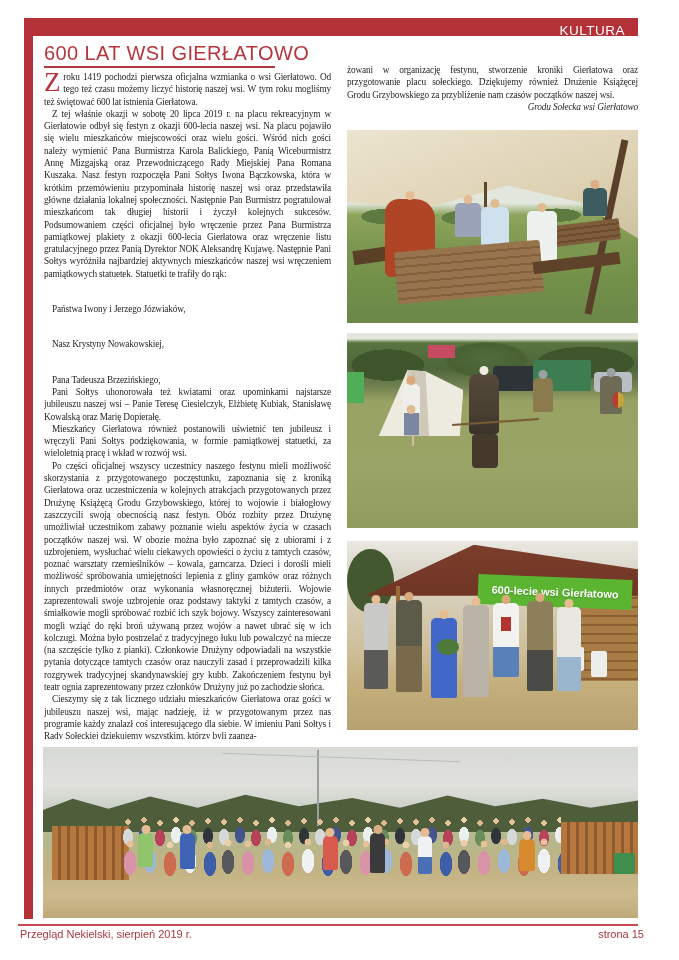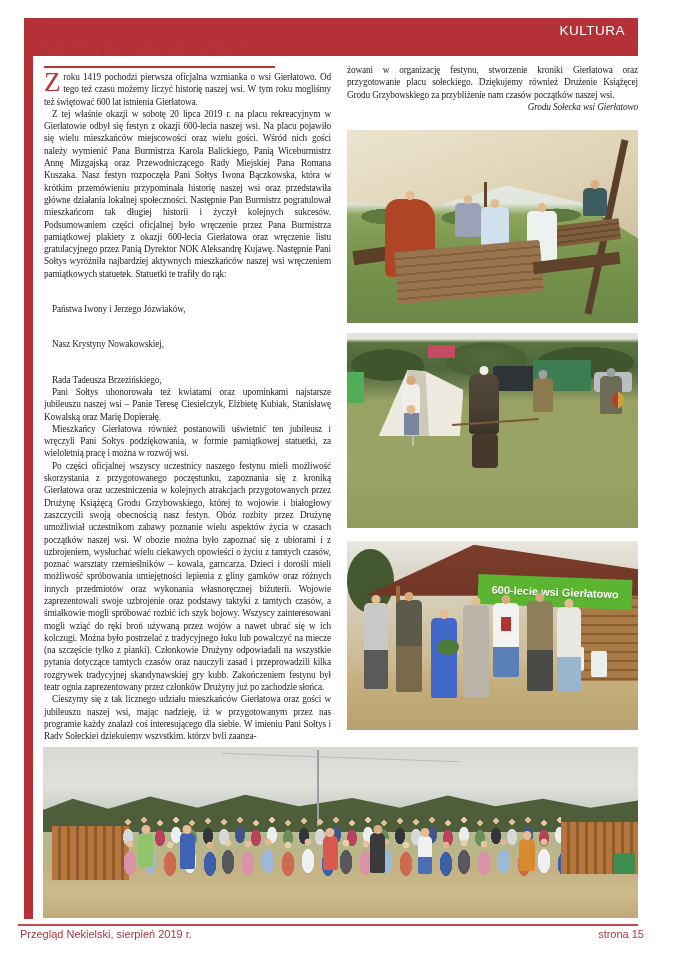--- a/index.html
+++ b/index.html
@@ -2,25 +2,25 @@
 <html lang="pl"><head>
 <meta charset="utf-8">
 <style>
   html,body{margin:0;padding:0;}
   body{width:679px;height:960px;background:#ffffff;position:relative;overflow:hidden;
        font-family:"Liberation Serif",serif;color:#262626;}
   .abs{position:absolute;}
 
   
   .left-bar{left:24px;top:18px;width:9px;height:901px;background:#b53138;}
-  .top-banner{left:24px;top:18px;width:614px;height:38px;background:#b53138;
+  .top-banner{left:24px;top:18px;width:614px;height:18px;background:#b53138;
               text-align:right;line-height:25px;padding-right:13px;box-sizing:border-box;
               font-family:"Liberation Sans",sans-serif;font-size:13.5px;letter-spacing:.5px;color:#ffffff;}
   .page-title{left:44px;top:42px;width:400px;font-family:"Liberation Sans",sans-serif;
-              font-size:15px;letter-spacing:.4px;color:#b5363c;}
+              font-size:20px;letter-spacing:.4px;color:#b5363c;}
   .title-rule{left:44px;top:66px;width:231px;height:2px;background:#b5363c;}
 
   
   .col{position:absolute;text-align:justify;font-size:9.3px;line-height:12.3px;letter-spacing:-.15px;overflow:hidden;}
   .col p{margin:0;text-indent:8px;}
   .col p.first{text-indent:0;}
   .dropcap{float:left;color:#b5363c;font-size:27px;line-height:21px;padding:1px 3px 0 0;}
   .awardee{padding-left:8px;text-align:left;margin-top:23px;}
   .col-left{left:44px;top:71px;width:287px;height:668px;}
   .col-right{left:347px;top:64px;width:291px;height:58px;}
@@ -148,23 +148,23 @@
   <span>KULTURA</span>
 </div>
 <div class="abs page-title">600 LAT WSI GIERŁATOWO</div>
 <div class="abs title-rule"></div>
 
 <div class="abs col col-left">
   <p class="first"><span class="dropcap">Z</span><span>roku 1419 pochodzi pierwsza oficjalna wzmianka o wsi Gierłatowo. Od tego też czasu możemy liczyć historię naszej wsi. W tym roku mogliśmy też świętować 600 lat istnienia Gierłatowa.</span></p>
   <p>Z tej właśnie okazji w sobotę 20 lipca 2019 r. na placu rekreacyjnym w Gierłatowie odbył się festyn z okazji 600-lecia naszej wsi. Na placu pojawiło się wielu mieszkańców miejscowości oraz wielu gości. Wśród nich gości należy wymienić Pana Burmistrza Karola Balickiego, Panią Wiceburmistrz Annę Mizgajską oraz Przewodniczącego Rady Miejskiej Pana Romana Kuszaka. Nasz festyn rozpoczęła Pani Sołtys Iwona Bączkowska, która w krótkim przemówieniu przypominała historię naszej wsi oraz przedstawiła główne działania lokalnej społeczności. Następnie Pan Burmistrz pogratulował mieszkańcom tak długiej historii i życzył kolejnych sukcesów. Podsumowaniem części oficjalnej było wręczenie przez Pana Burmistrza pamiątkowej plakiety z okazji 600-lecia Gierłatowa oraz wręczenie listu gratulacyjnego przez Panią Dyrektor NOK Aleksandrę Kujawę. Następnie Pani Sołtys wyróżniła najbardziej aktywnych mieszkańców naszej wsi wręczeniem pamiątkowych statuetek. Statuetki te trafiły do rąk:</p>
   <div class="awardee">Państwa Iwony i Jerzego Józwiaków,</div>
   <div class="awardee">Nasz Krystyny Nowakowskiej,</div>
-  <div class="awardee">Rada Tadeusza Brzezińskiego,</div>
+  <div class="awardee">Pana Tadeusza Brzezińskiego,</div>
   <p>Pani Sołtys uhonorowała też kwiatami oraz upominkami najstarsze jubileuszu naszej wsi – Panie Teresę Ciesielczyk, Elżbietę Kubiak, Stanisławę Kowalską oraz Marię Dopierałę.</p>
-  <p>Mieszkańcy Gierłatowa również postanowili uświetnić ten jubileusz i wręczyli Pani Sołtys podziękowania, w formie pamiątkowej statuetki, za wieloletnią pracę i można w rozwój wsi.</p>
+  <p>Mieszkańcy Gierłatowa również postanowili uświetnić ten jubileusz i wręczyli Pani Sołtys podziękowania, w formie pamiątkowej statuetki, za wieloletnią pracę i wkład w rozwój wsi.</p>
   <p>Po części oficjalnej wszyscy uczestnicy naszego festynu mieli możliwość skorzystania z przygotowanego poczęstunku, zapoznania się z kroniką Gierłatowa oraz uczestniczenia w kolejnych atrakcjach przygotowanych przez Drużynę Książęcą Grodu Grzybowskiego, której to wojowie i białogłowy zaszczycili swoją obecnością nasz festyn. Obóz rozbity przez Drużynę umożliwiał uczestnikom zabawy poznanie wielu aspektów życia w czasach początków naszej wsi. W obozie można było zapoznać się z ubiorami i z uzbrojeniem, wysłuchać wielu ciekawych opowieści o życiu z tamtych czasów, poznać warsztaty rzemieślników – kowala, garncarza. Dzieci i dorośli mieli możliwość spróbowania umiejętności lepienia z gliny garnków oraz różnych innych przedmiotów oraz wykonania własnoręcznej biżuterii. Wojowie zaprezentowali swoje uzbrojenie oraz podstawy taktyki z tamtych czasów, a śmiałkowie mogli spróbować rozbić ich szyk bojowy. Wszyscy zainteresowani mogli wziąć do ręki broń używaną przez wojów a nawet ubrać się w ich kolczugi. Można było postrzelać z tradycyjnego łuku lub powalczyć na miecze (na szczęście tylko z pianki). Członkowie Drużyny odpowiadali na wszystkie pytania dotyczące tamtych czasów oraz nauczyli zasad i przeprowadzili kilka rozgrywek tradycyjnej skandynawskiej gry kubb. Zakończeniem festynu był teatr ognia zaprezentowany przez członków Drużyny już po zachodzie słońca.</p>
   <p>Cieszymy się z tak licznego udziału mieszkańców Gierłatowa oraz gości w jubileuszu naszej wsi, mając nadzieję, iż w przygotowanym przez nas programie każdy znalazł coś interesującego dla siebie. W imieniu Pani Sołtys i Rady Sołeckiej dziękujemy wszystkim, którzy byli zaanga-</p>
 </div>
 
 <div class="abs col col-right">
   <p class="first"><span>żowani w organizację festynu, stworzenie kroniki Gierłatowa oraz przygotowanie placu sołeckiego. Dziękujemy również Drużenie Książęcej Grodu Grzybowskiego za przybliżenie nam czasów początków naszej wsi.</span> <em class="sig">Grodu Sołecka wsi Gierłatowo</em></p>
 </div>
 
 <div class="photo ph1">
   <div class="abs ph1-trees"></div>

